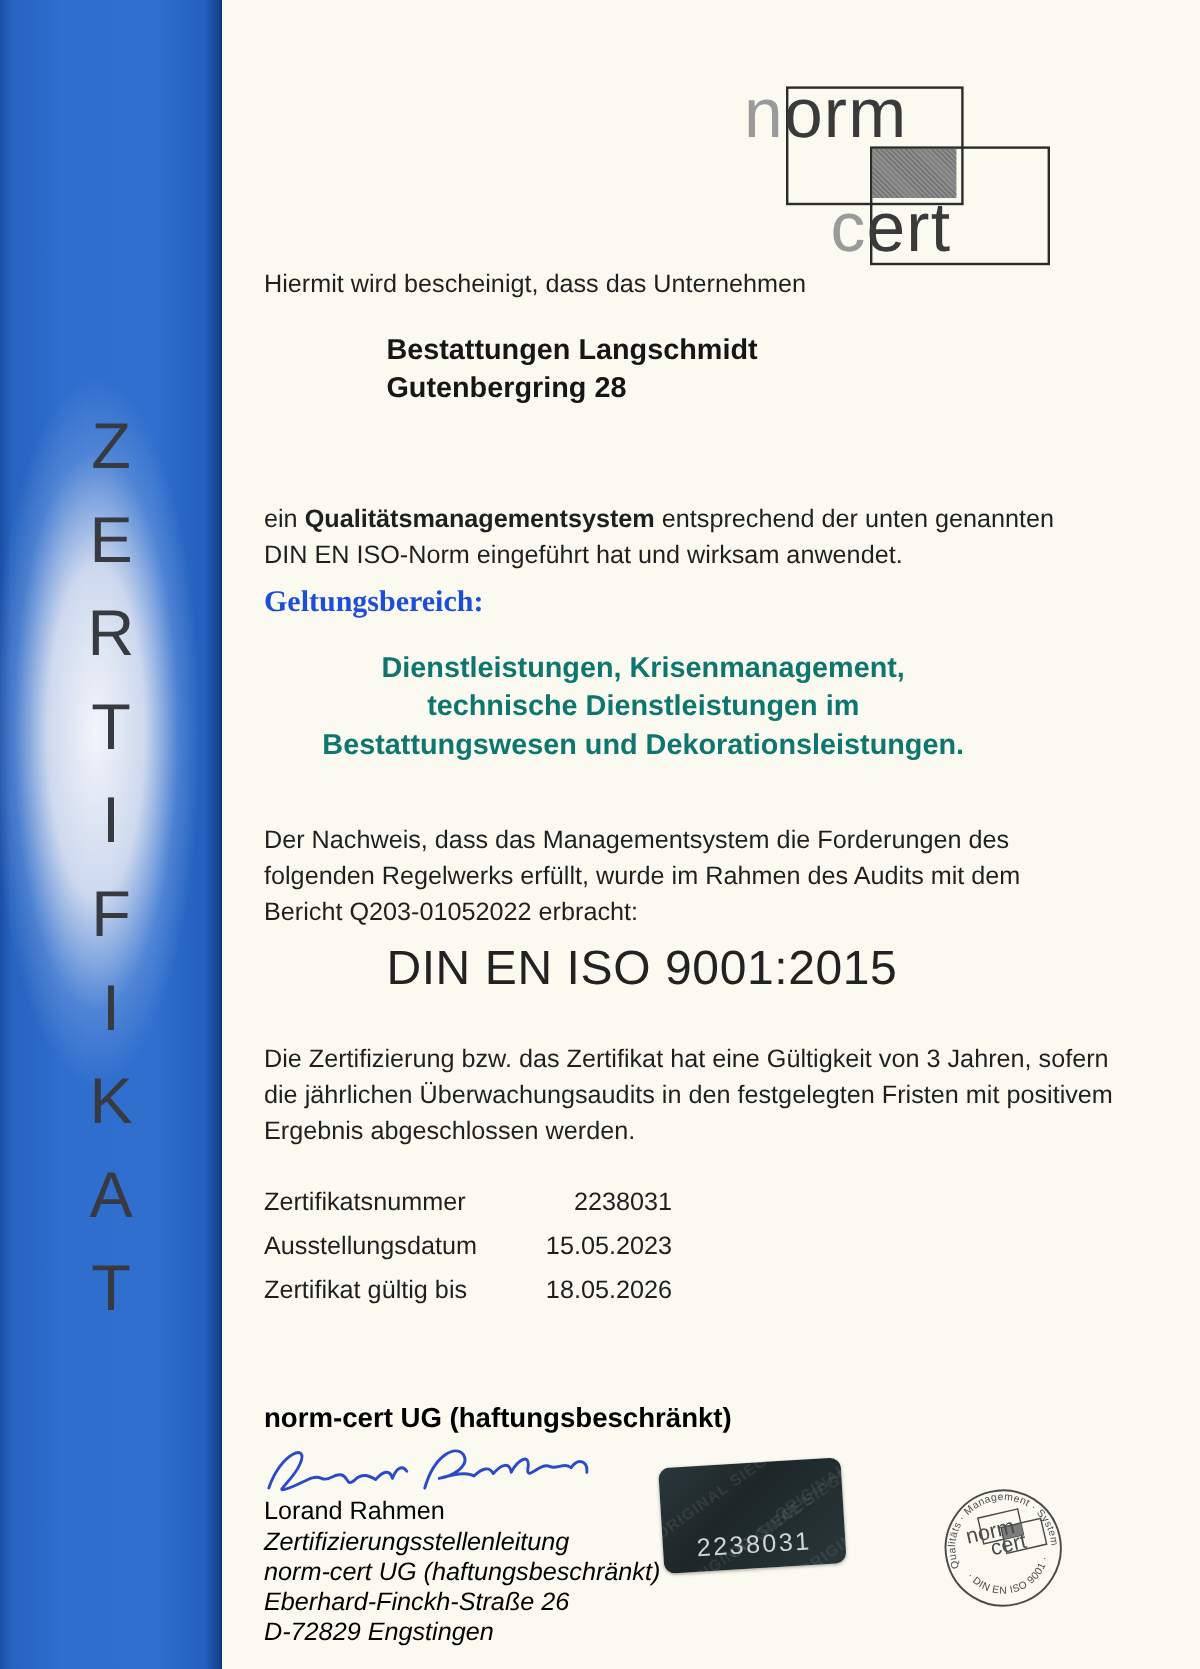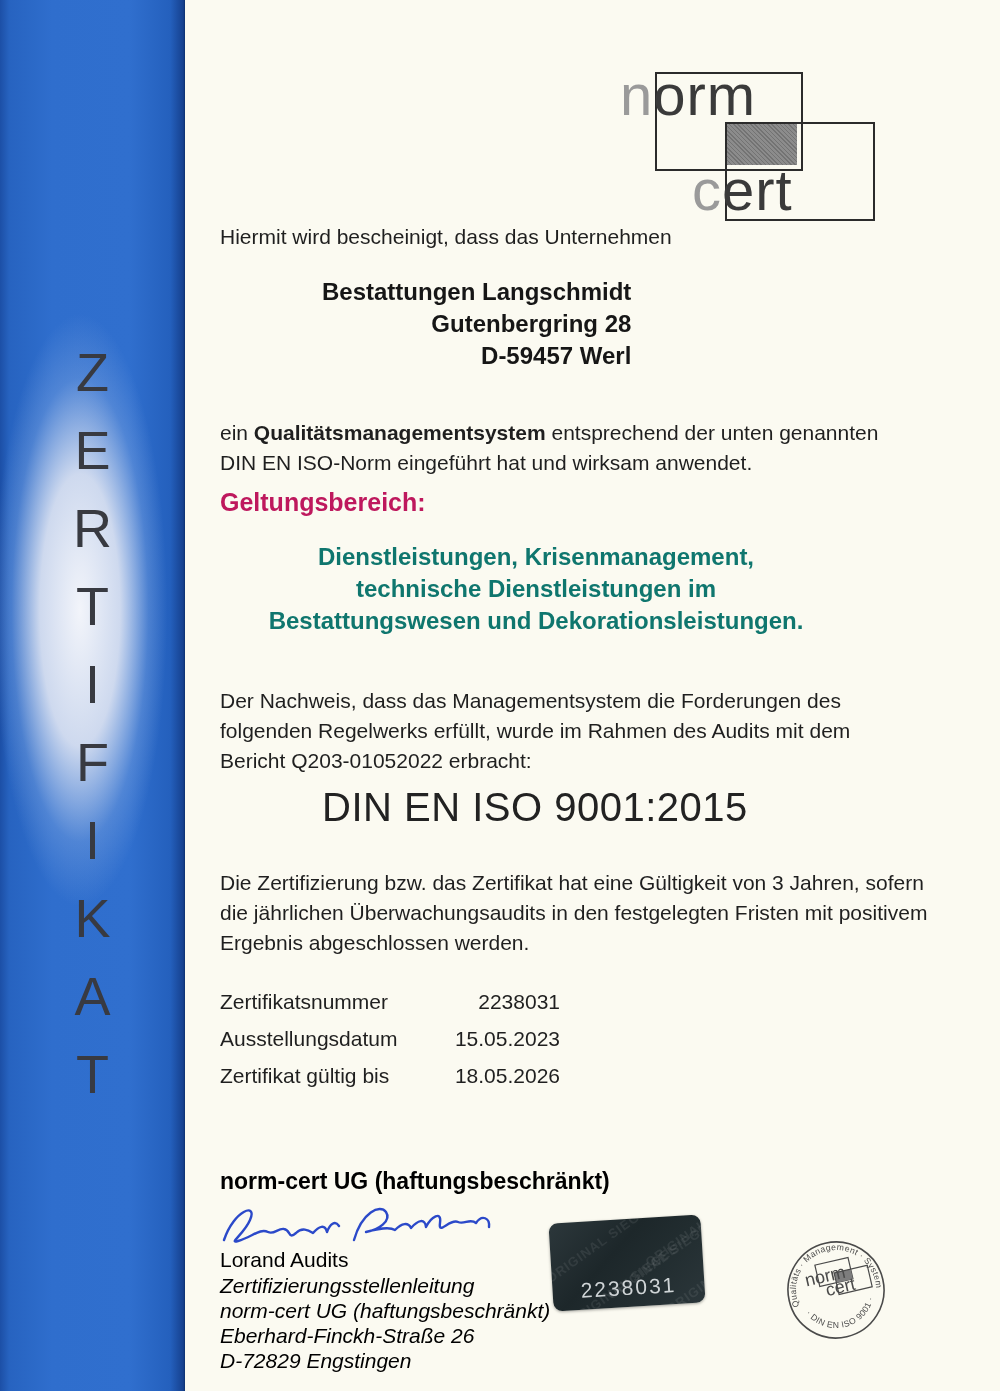--- a/index.html
+++ b/index.html
@@ -29,23 +29,23 @@
   .logo-overlap{
     position:absolute; left:727px; top:124px; width:70px; height:41px;
     background:#8c8c8c;
     background-image:repeating-linear-gradient(45deg, rgba(0,0,0,0.18) 0 1px, transparent 1px 3px);
   }
   .logo-word{position:absolute; font-size:58px; line-height:58px; letter-spacing:1px; font-weight:400;}
   .logo-word .lg{color:#9a9a9a;} .logo-word .ld{color:#3a3a3a;}
   
   .t{position:absolute; font-size:21px; line-height:30px;}
   .intro{left:220px; top:222px;}
-  .company{left:322px; top:276px; font-size:24px; line-height:32px; font-weight:bold; color:#161616;text-align:right;}
+  .company{left:322px; top:276px; font-size:24px; line-height:32px; font-weight:bold; color:#161616;}
   .qm{left:220px; top:398px; width:700px;margin-top:20px;}
-  .scope-head{left:220px; top:487px; font-size:25px; line-height:30px; font-weight:bold; color:#be185d;}
+  .scope-head{left:220px; top:487px; font-size:25px; line-height:30px; font-weight:bold; color:#1d4ed8;font-family:Liberation Serif, serif;}
   .scope{left:220px; top:541px; width:632px; text-align:center; font-size:24px; line-height:32px; font-weight:bold; color:#0f766e;}
   .audit{left:220px; top:686px; width:700px;}
   .standard{left:322px; top:786px; font-size:40px; line-height:42px; font-weight:normal; color:#222; letter-spacing:0.5px;}
   .validity{left:220px; top:868px; width:708px;}
   .details{left:220px; top:990px; width:360px;}
   .detail-row{display:flex; margin-bottom:14px; font-size:21px; line-height:23px;}
   .detail-row .lbl{width:225px;}
   .detail-row .val{width:115px; text-align:right;}
   
   .red{color:#000000;}
@@ -98,21 +98,20 @@
   <div class="logo-overlap"></div>
   <div class="logo-rect" style="left:725px; top:122px; width:146px; height:95px;"></div>
   <div class="logo-word" style="left:620px; top:66px;"><span class="lg">n</span><span class="ld">orm</span></div>
   <div class="logo-word" style="left:692px; top:161px;"><span class="lg">c</span><span class="ld">ert</span></div>
 
   <div class="t intro">Hiermit wird bescheinigt, dass das Unternehmen</div>
 
   <div class="t company">
     <div>Bestattungen Langschmidt</div>
     <div>Gutenbergring 28</div>
-    <div>D-59457 Werl</div>
   </div>
 
   <div class="t qm"><span>ein </span><b>Qualitätsmanagementsystem</b><span> entsprechend der unten genannten DIN EN ISO-Norm eingeführt hat und wirksam anwendet.</span></div>
 
   <div class="t scope-head">Geltungsbereich:</div>
 
   <div class="t scope">
     <div>Dienstleistungen, Krisenmanagement,</div>
     <div>technische Dienstleistungen im</div>
     <div>Bestattungswesen und Dekorationsleistungen.</div>
@@ -141,21 +140,21 @@
 
   <div class="t red issuer-head">norm-cert UG (haftungsbeschränkt)</div>
 
   <svg class="sig" width="290" height="62" viewBox="0 0 290 62">
     <g fill="none" stroke="#2b49c9" stroke-width="2.4" stroke-linecap="round" stroke-linejoin="round">
       <path d="M 10,44 C 20,14 44,6 36,24 C 30,38 14,48 24,45 C 38,41 46,32 54,36 C 60,39 64,32 70,33 C 77,34 74,44 82,37 C 88,31 94,34 99,37 C 105,30 111,28 113,36 C 116,28 121,24 125,30"></path>
       <path d="M 140,44 C 148,16 166,8 172,16 C 178,25 164,34 152,36 C 163,33 175,30 181,34 C 188,27 194,26 197,32 C 204,24 211,22 212,31 C 217,21 228,14 226,27 C 224,40 236,22 244,26 C 250,29 256,22 262,27 C 268,18 276,22 275,31"></path>
     </g>
   </svg>
 
-  <div class="t red signer">Lorand Audits</div>
+  <div class="t red signer">Lorand Rahmen</div>
   <div class="t red it role">Zertifizierungsstellenleitung</div>
   <div class="t red it org">norm-cert UG (haftungsbeschränkt)</div>
   <div class="t red it istreet">Eberhard-Finckh-Straße 26</div>
   <div class="t red it icity">D-72829 Engstingen</div>
 
   <div class="sticker">
     <span class="wm" style="left:-14px; top:14px;">ORIGINAL SIEGEL</span>
     <span class="wm" style="left:46px;  top:34px;">ORIGINAL SIEGEL</span>
     <span class="wm" style="left:86px;  top:4px;">ORIGINAL SIEGEL</span>
     <span class="wm" style="left:6px;   top:58px;">ORIGINAL SIEGEL</span>

